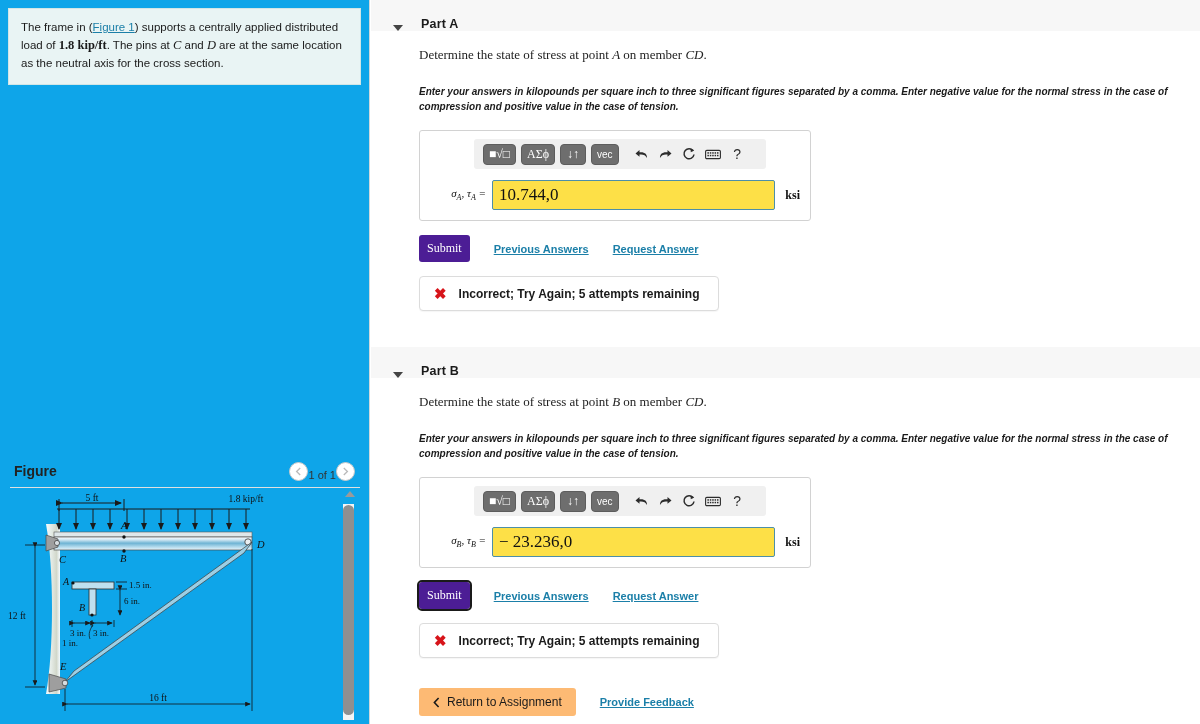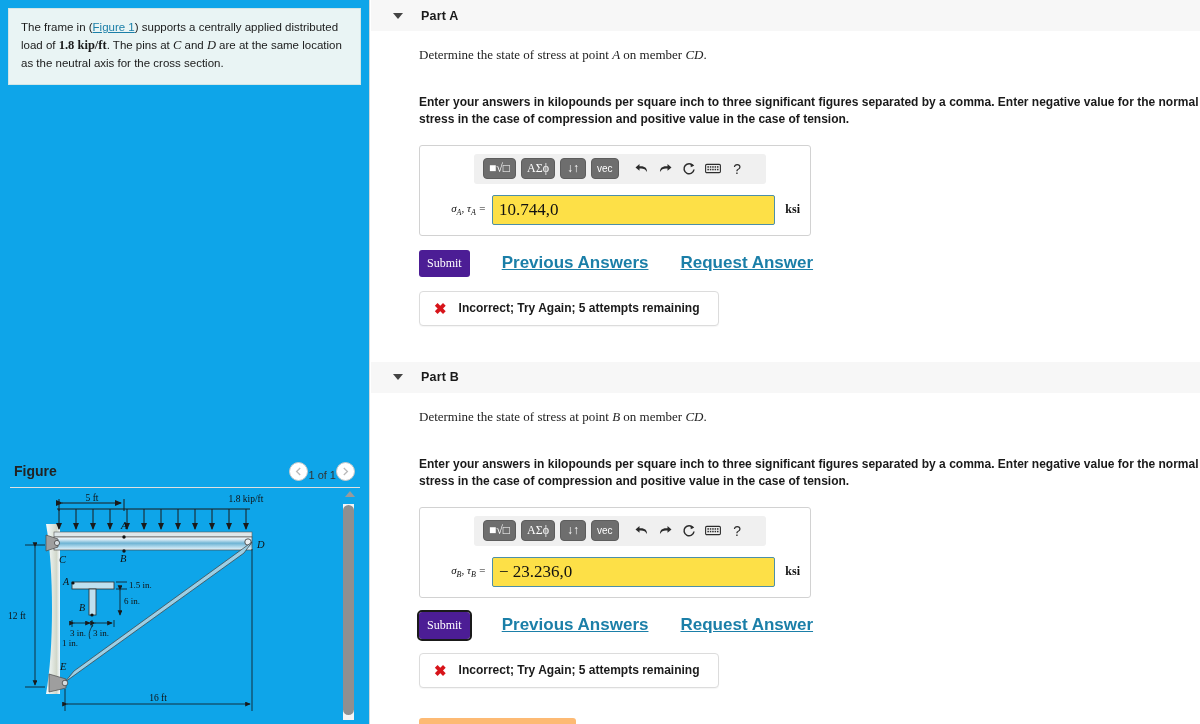--- a/index.html
+++ b/index.html
@@ -89,43 +89,44 @@
   }
 
   
   .right-panel {
     position: absolute; left: 371px; top: 0;
     width: 829px; height: 724px; background: #fff;
   }
   .part-header {
     width: 829px; height: 31px;
     background: #f7f7f7;
-    display: flex; align-items: center;
+    display: flex; align-items: flex-end;
     padding-left: 22px;
   }
   .caret-down {
     width: 0; height: 0;
     border-left: 5px solid transparent;
     border-right: 5px solid transparent;
     border-top: 6px solid #444;
     margin-right: 18px;
     cursor: pointer;
   }
   .part-label { font-size: 12.5px; font-weight: bold; color: #1a1a1a; letter-spacing: .2px; }
 
   .part-body { padding: 0 0 0 48px; }
   .prompt {
     font-family: "Liberation Serif", serif;
     font-size: 13px; color: #222;
     margin-top: 16px;
   }
   .instr {
-    font-size: 12px; font-weight: bold; color: #1a1a1a;
-    margin-top: 31px; line-height: 1.45;
+    font-size: 10px; font-weight: bold; color: #1a1a1a;
+    margin-top: 22px; line-height: 1.45;
     max-width: 782px;
+    font-style: italic;
   }
 
   .answer-box {
     margin-top: 16px;
     width: 392px;
     border: 1px solid #d2d2d2;
     border-radius: 3px;
     background: #fff;
     padding: 8px 10px 10px 10px;
   }
@@ -206,23 +207,23 @@
     padding: 6px 8px;
     cursor: pointer;
     font-family: Liberation Serif, serif;
   }
   .submit-btn.focused {
     outline: 2px solid #1a1a1a;
     outline-offset: 0px;
     border-radius: 3px;
   }
   .link {
-    color: #1b7fa8; font-size: 17px;
+    color: #1b7fa8; font-size: 11px;
     text-decoration: underline; cursor: pointer;
-    margin-left: 32px; font-weight: bold;
+    margin-left: 24px; font-weight: bold;
   }
 
   .alert {
     margin-top: 14px;
     display: inline-flex; align-items: center;
     border: 1px solid #dcdcdc;
     border-radius: 4px;
     background: #fff;
     padding: 9px 18px 9px 14px;
     box-shadow: 0 1px 1px rgba(0,0,0,.04);

